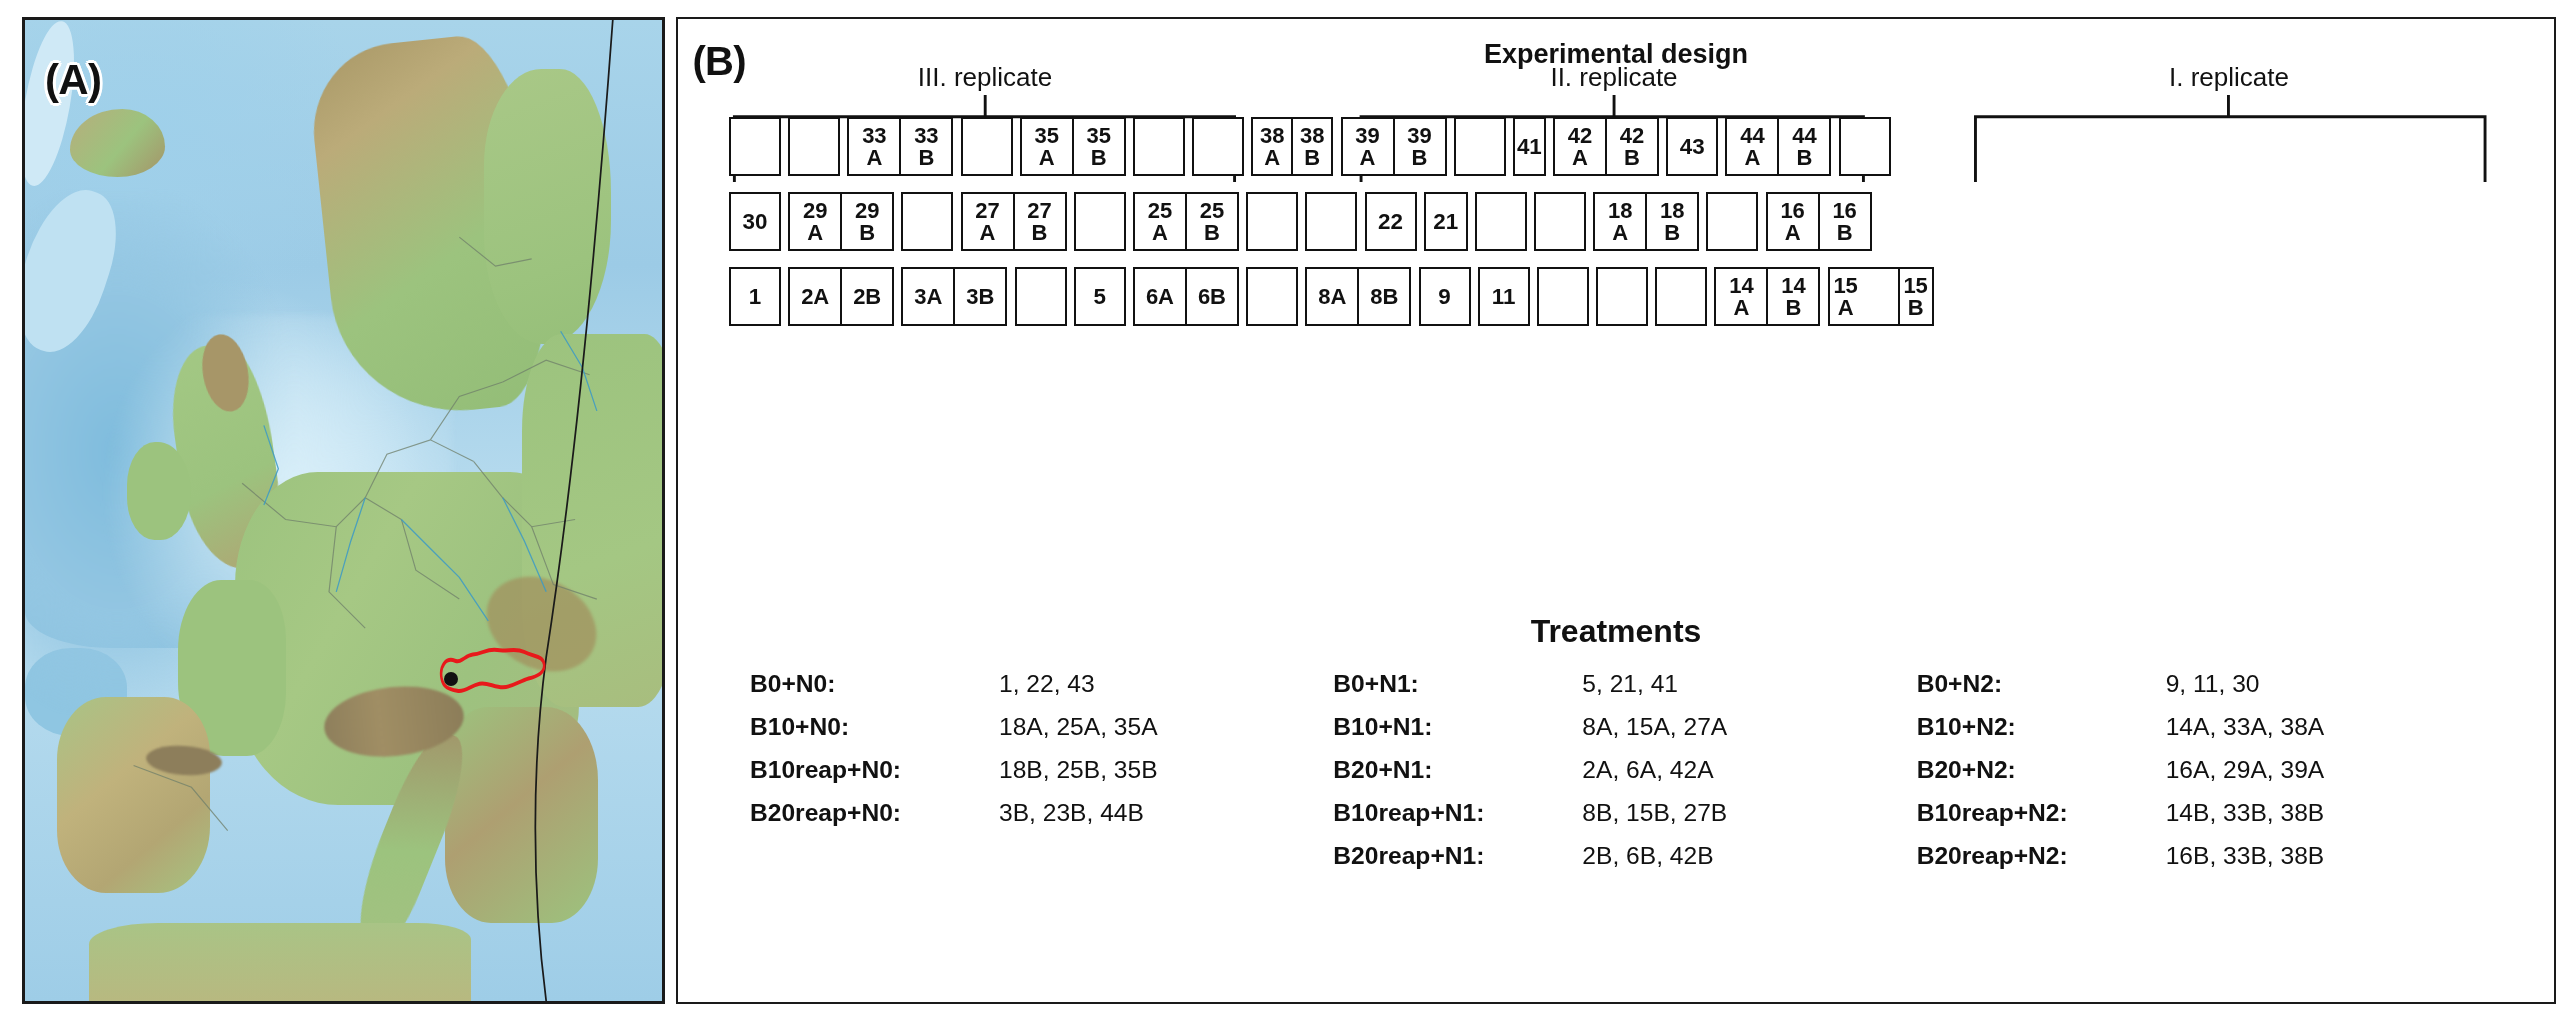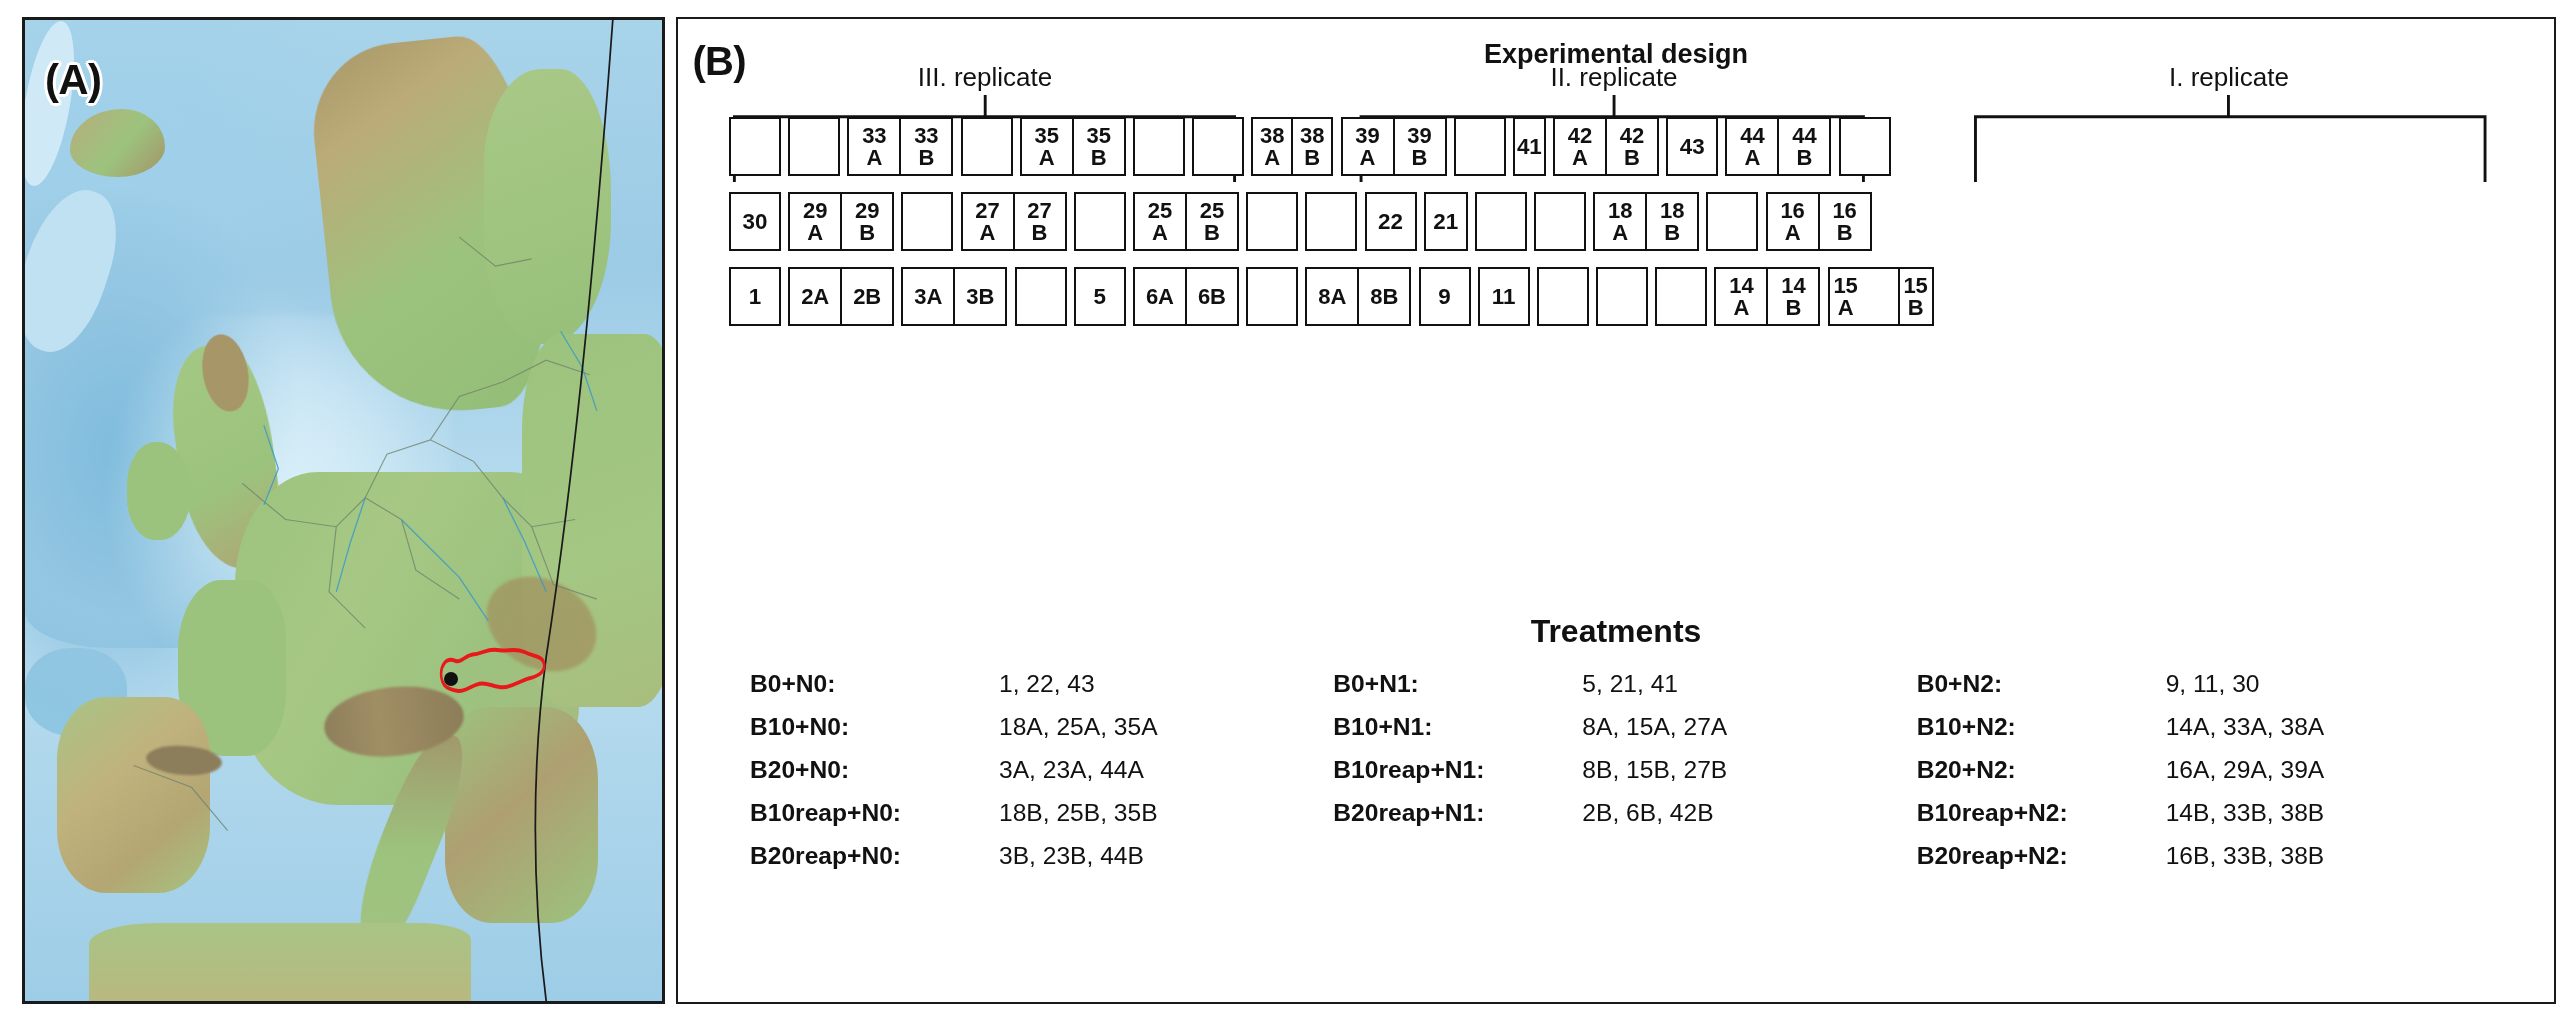--- a/index.html
+++ b/index.html
@@ -749,42 +749,42 @@
         <div class="treat-col">
           <div class="treat-row">
             <span class="treat-name">B0+N0:</span>
             <span class="treat-vals">1, 22, 43</span>
           </div>
           <div class="treat-row">
             <span class="treat-name">B10+N0:</span>
             <span class="treat-vals">18A, 25A, 35A</span>
           </div>
           <div class="treat-row">
-            <span class="treat-name">B20+N0:</span>
-            <span class="treat-vals">3A, 23A, 44A</span>
-          </div>
-          <div class="treat-row">
             <span class="treat-name">B10reap+N0:</span>
             <span class="treat-vals">18B, 25B, 35B</span>
           </div>
           <div class="treat-row">
             <span class="treat-name">B20reap+N0:</span>
             <span class="treat-vals">3B, 23B, 44B</span>
           </div>
         </div>
         <div class="treat-col">
           <div class="treat-row">
             <span class="treat-name">B0+N1:</span>
             <span class="treat-vals">5, 21, 41</span>
           </div>
           <div class="treat-row">
             <span class="treat-name">B10+N1:</span>
             <span class="treat-vals">8A, 15A, 27A</span>
           </div>
           <div class="treat-row">
+            <span class="treat-name">B20+N1:</span>
+            <span class="treat-vals">2A, 6A, 42A</span>
+          </div>
+          <div class="treat-row">
             <span class="treat-name">B10reap+N1:</span>
             <span class="treat-vals">8B, 15B, 27B</span>
           </div>
           <div class="treat-row">
             <span class="treat-name">B20reap+N1:</span>
             <span class="treat-vals">2B, 6B, 42B</span>
           </div>
         </div>
         <div class="treat-col">
           <div class="treat-row">

